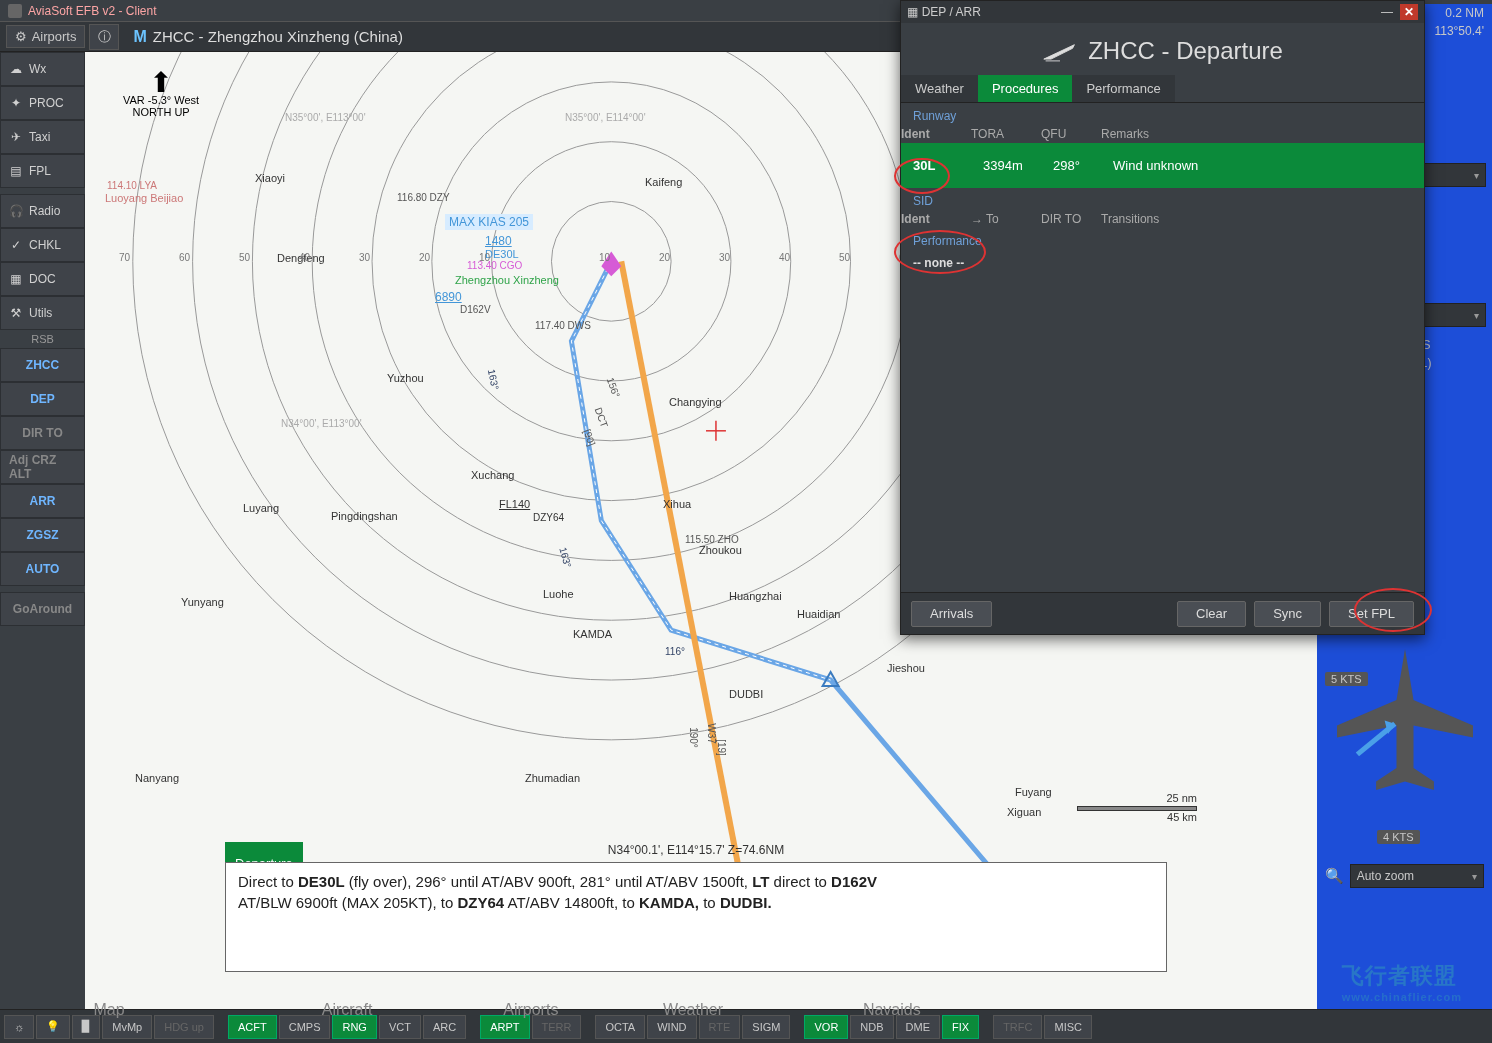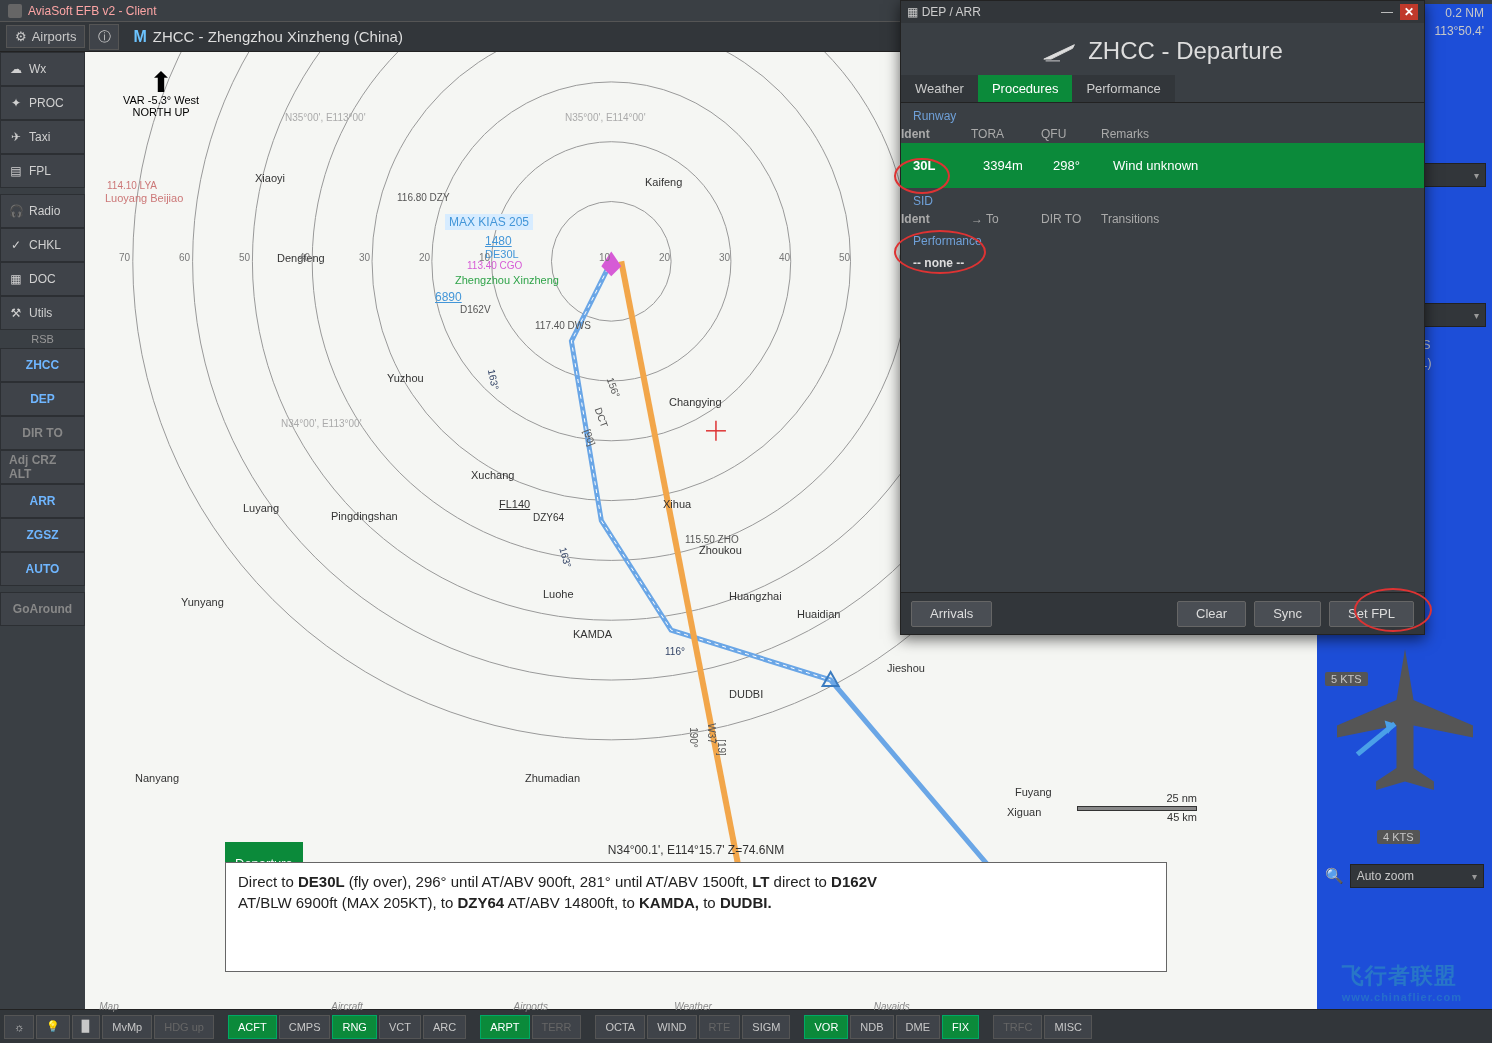--- a/index.html
+++ b/index.html
@@ -55,21 +55,21 @@
 
 .departure-tag { position:absolute; left:140px; top:790px; background:#0b8a3a; color:#fff; padding:14px 10px; font-size:13px; }
 .infocard { position: absolute; left: 140px; right: 150px; top: 810px; height: 110px; border: 1px solid #666; background: #fff; }
 .infocard .hdr { background: #1f4a7a; color: #fff; font-weight: bold; text-align: center; padding: 5px; font-size: 17px; }
 .infocard .body { padding: 8px 12px; font-size: 15px; color: #222; line-height: 1.4; }
 .infocard .coord { position: absolute; top: -20px; left: 50%; transform: translateX(-50%); font-size: 12px; color: #333;}
 
 
 .bottombar { position: absolute; left: 0; right: 0; bottom: 0; height: 34px; background: #32363a; border-top: 1px solid #222; display: flex; align-items: center; padding: 0 4px; gap: 2px; }
 .bottombar .bgrp { display: flex; align-items: center; gap: 2px; position: relative; }
-.bottombar .glabel { position: absolute; top: -14px; left: 50%; transform: translateX(-50%); font-size: 10px; color: #888; font-style: italic; }
+.bottombar .glabel { position: absolute; top: -14px; left: 50%; transform: translateX(-50%); font-size: 16px; color: #888; }
 .bottombar .bbtn { height: 24px; padding: 0 9px; background: #3f4349; border: 1px solid #555; color: #c8c8c8; font-size: 11px; display: flex; align-items: center; }
 .bottombar .bbtn.on { background: #0b8a3a; color: #fff; border-color: #0a6; }
 .bottombar .bbtn.dim { color: #666; }
 .bottombar .sep { width: 10px; }
 
 
 .modal { position: absolute; left: 900px; top: 0; width: 525px; height: 635px; background: #3a3f44; border: 1px solid #222; box-shadow: 0 4px 14px rgba(0,0,0,.6); }
 .modal .mtitle { height: 22px; background: #32363a; display: flex; align-items: center; padding: 0 6px; color: #ccc; }
 .modal .mtitle .mx { margin-left: auto; display: flex; gap: 4px; }
 .modal .mtitle .mclose { background: #c0392b; color: #fff; width: 18px; height: 16px; display: flex; align-items: center; justify-content: center; font-size: 12px; font-weight: bold; }

